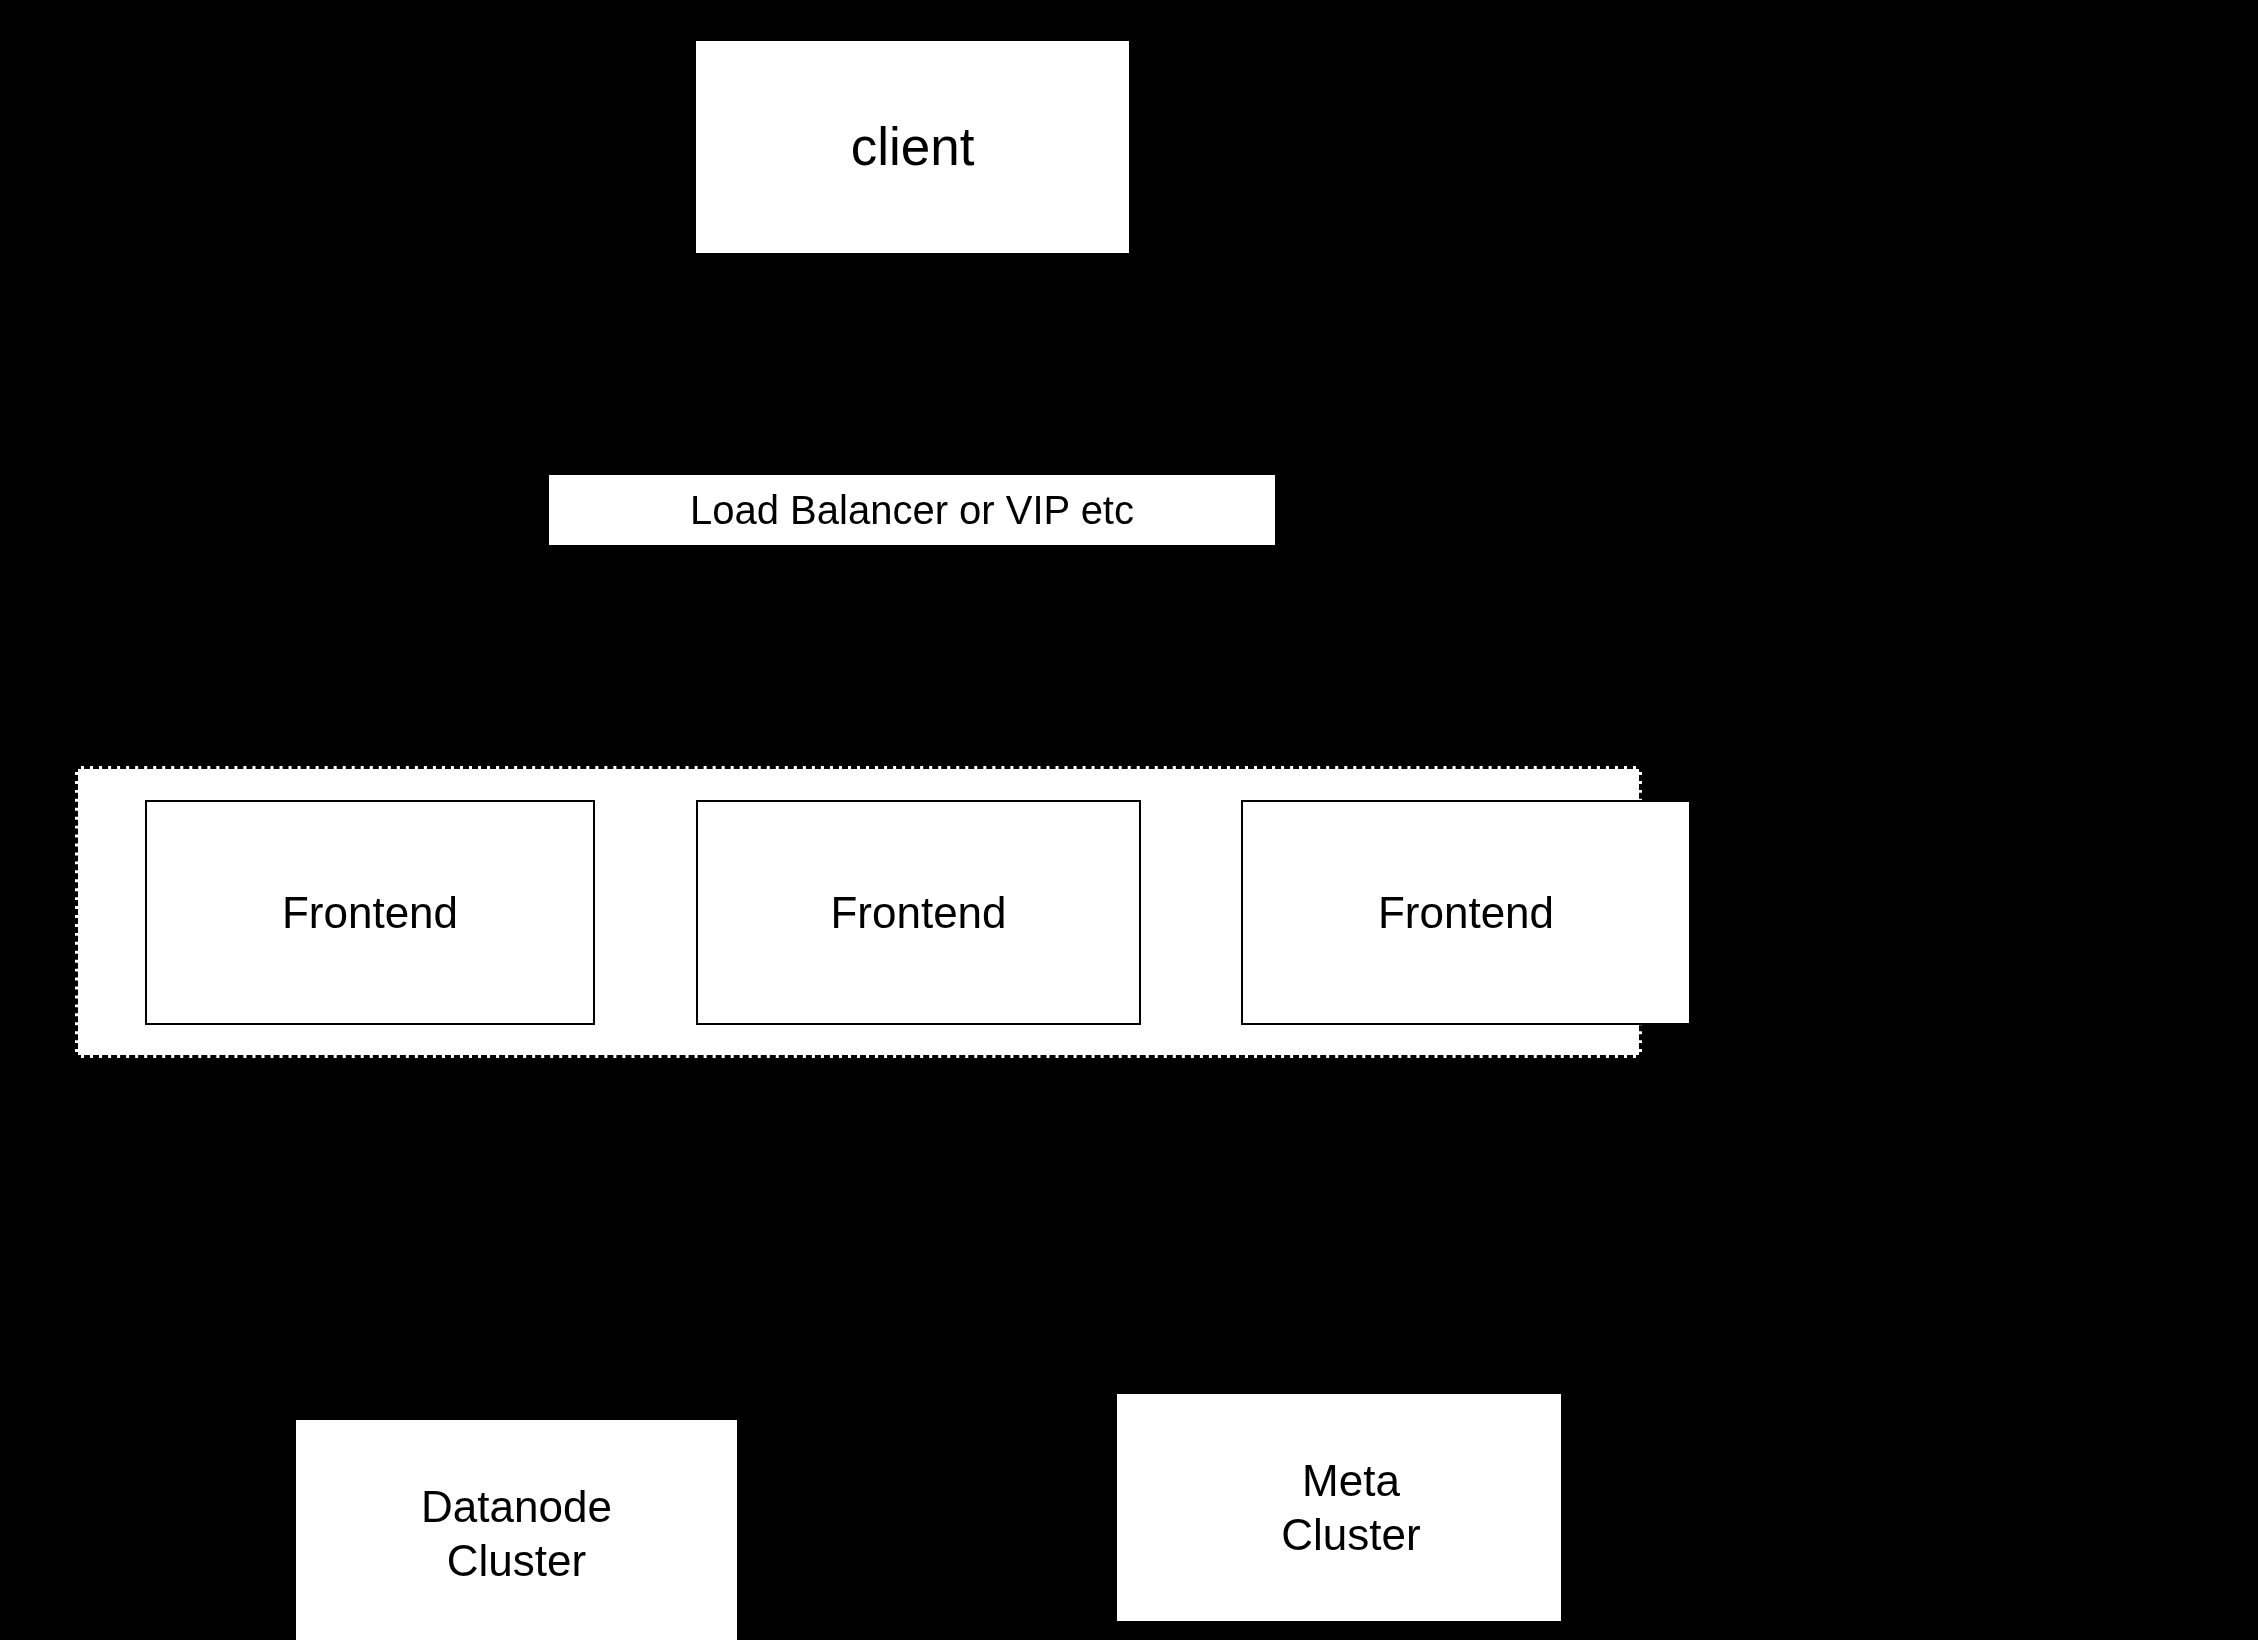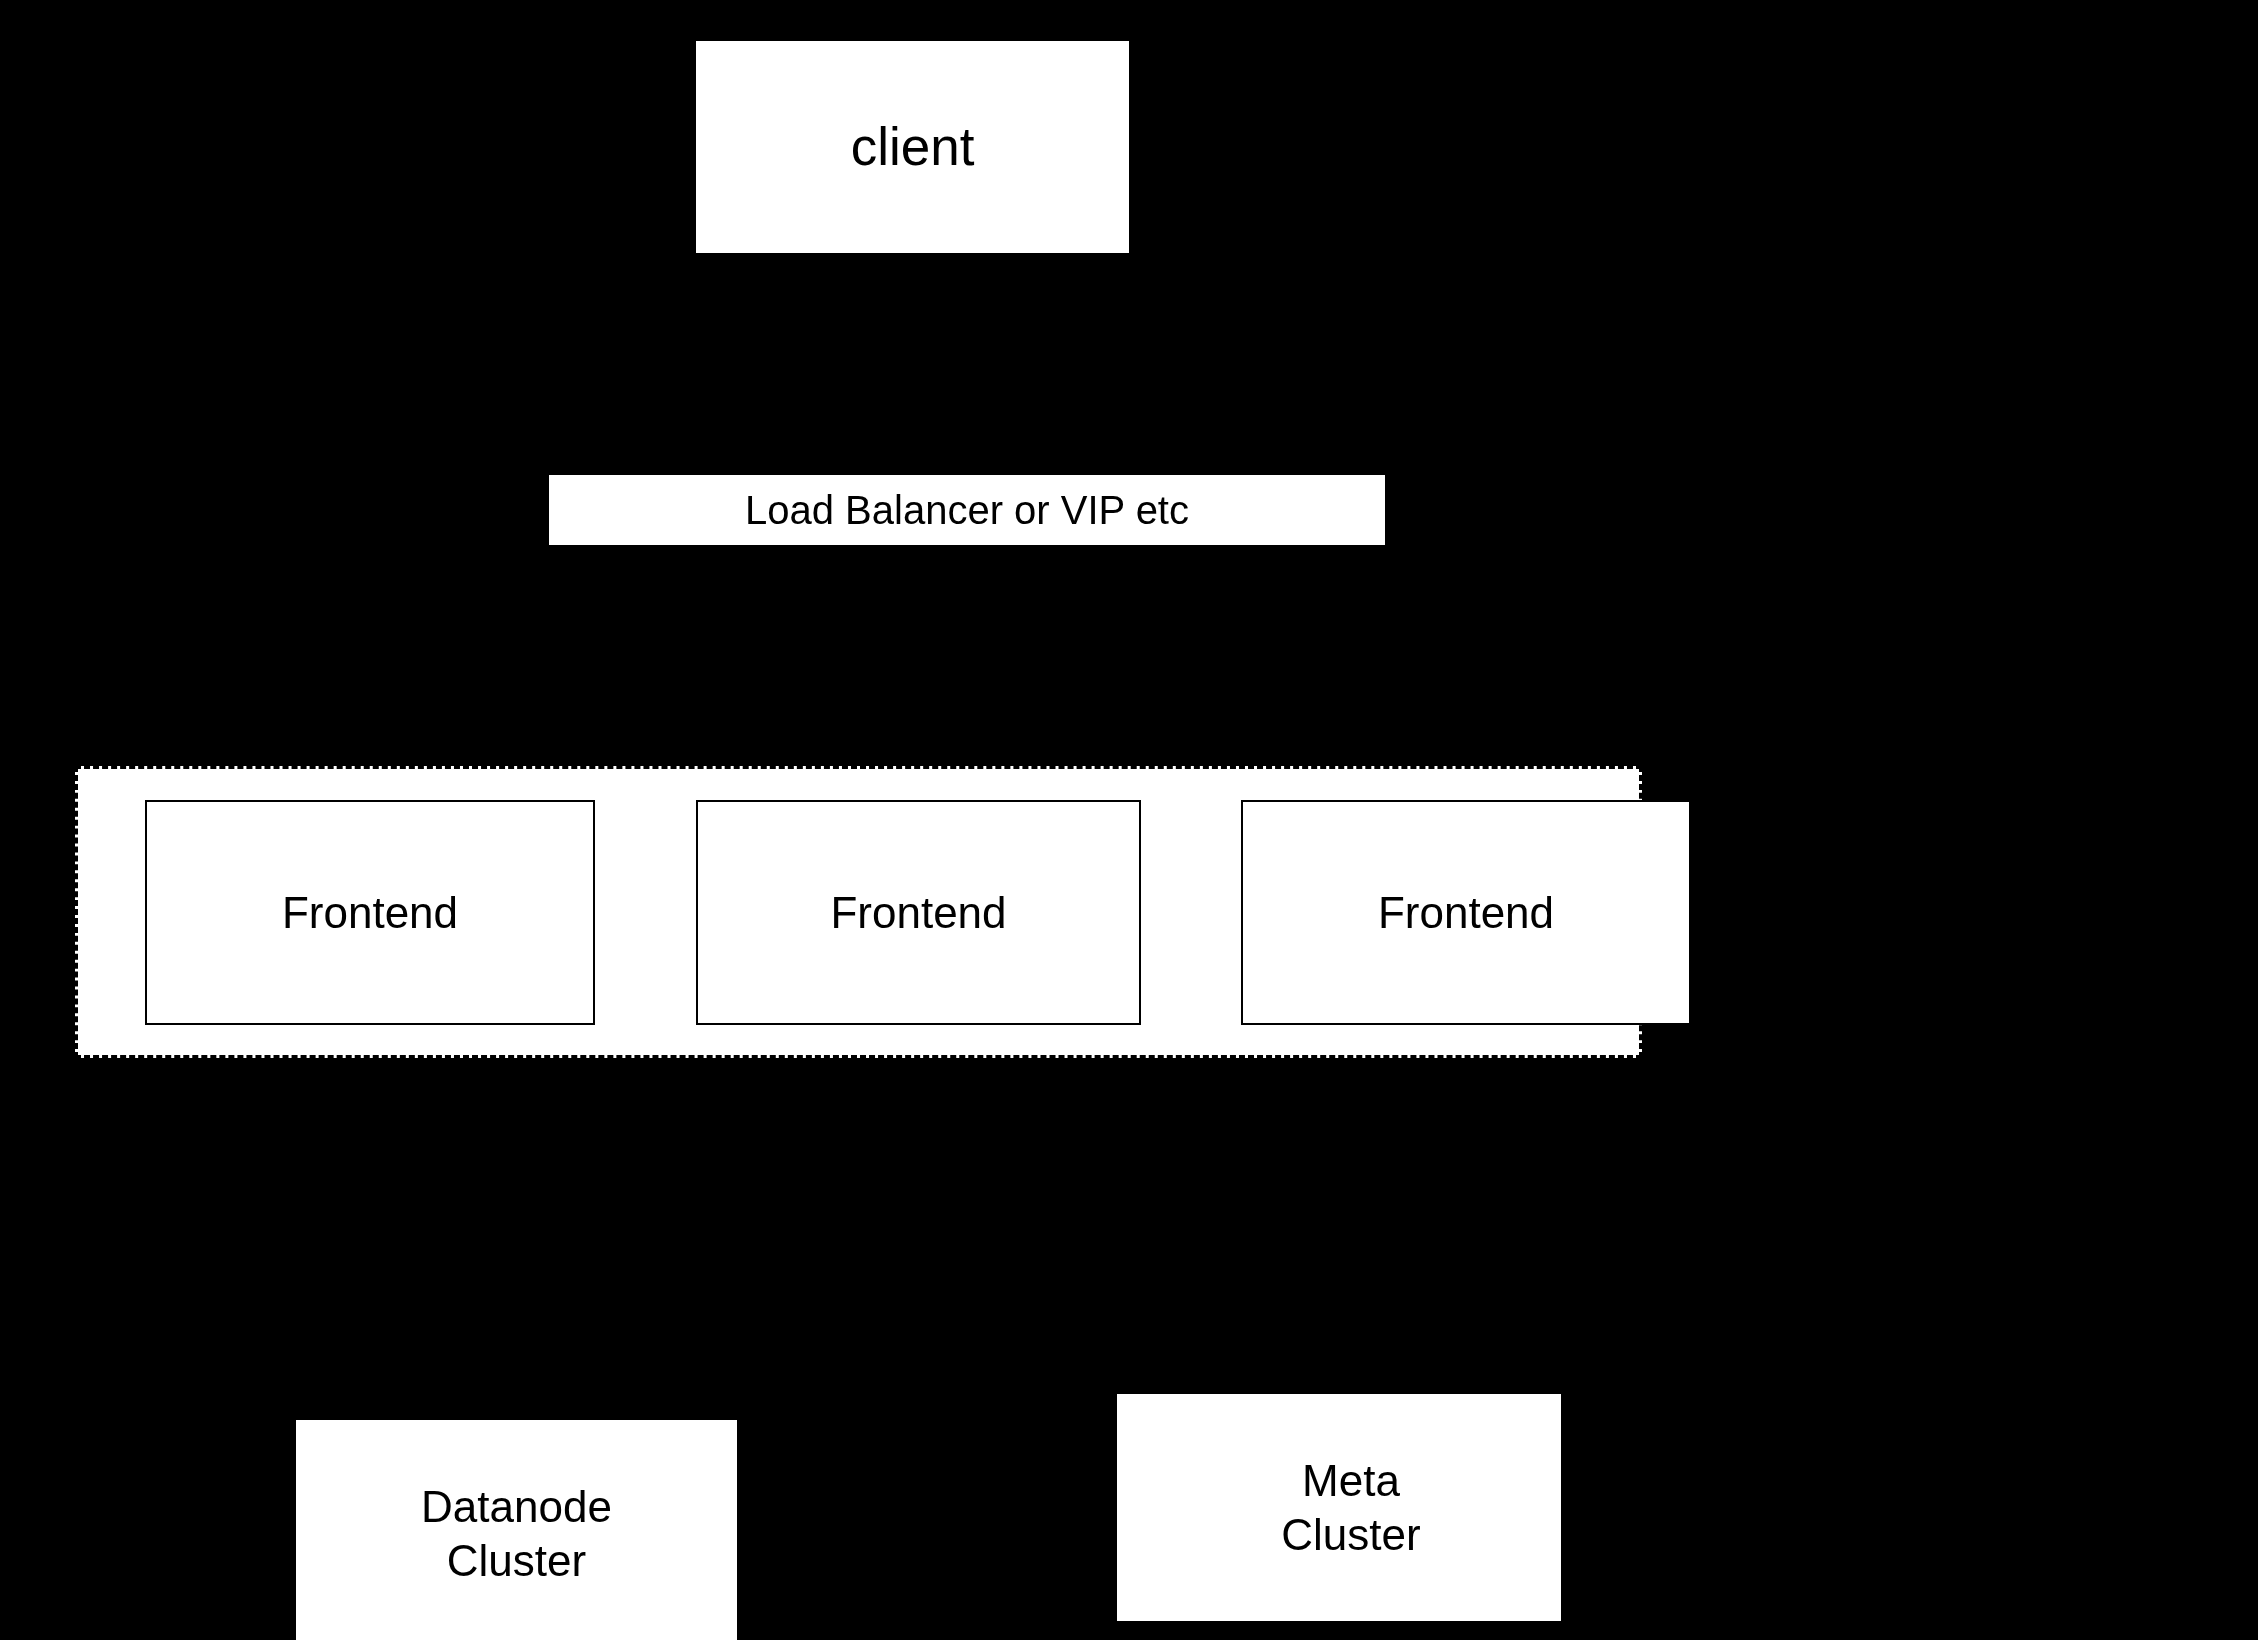--- a/index.html
+++ b/index.html
@@ -59,21 +59,21 @@
     left: 696px;
     top: 41px;
     width: 433px;
     height: 212px;
     font-size: 53px;
   }
 
   #load-balancer-box {
     left: 549px;
     top: 475px;
-    width: 836px;
+    width: 726px;
     height: 70px;
     font-size: 40px;
   }
 
   #frontend-group {
     left: 75px;
     top: 766px;
     width: 1567px;
     height: 292px;
   }

